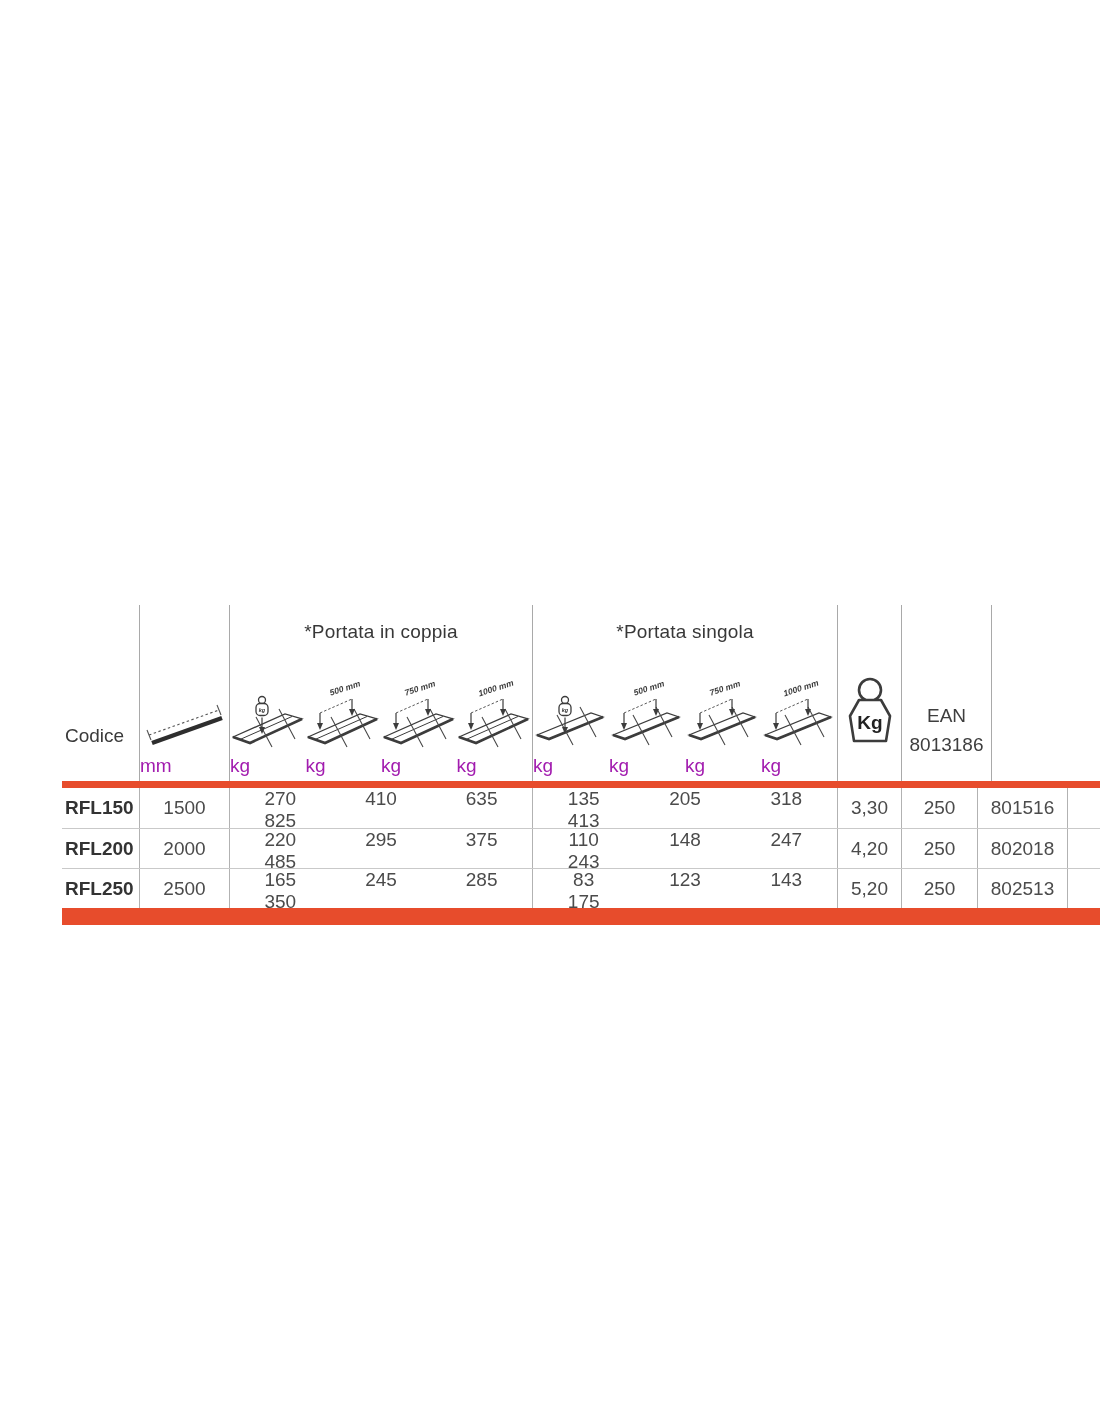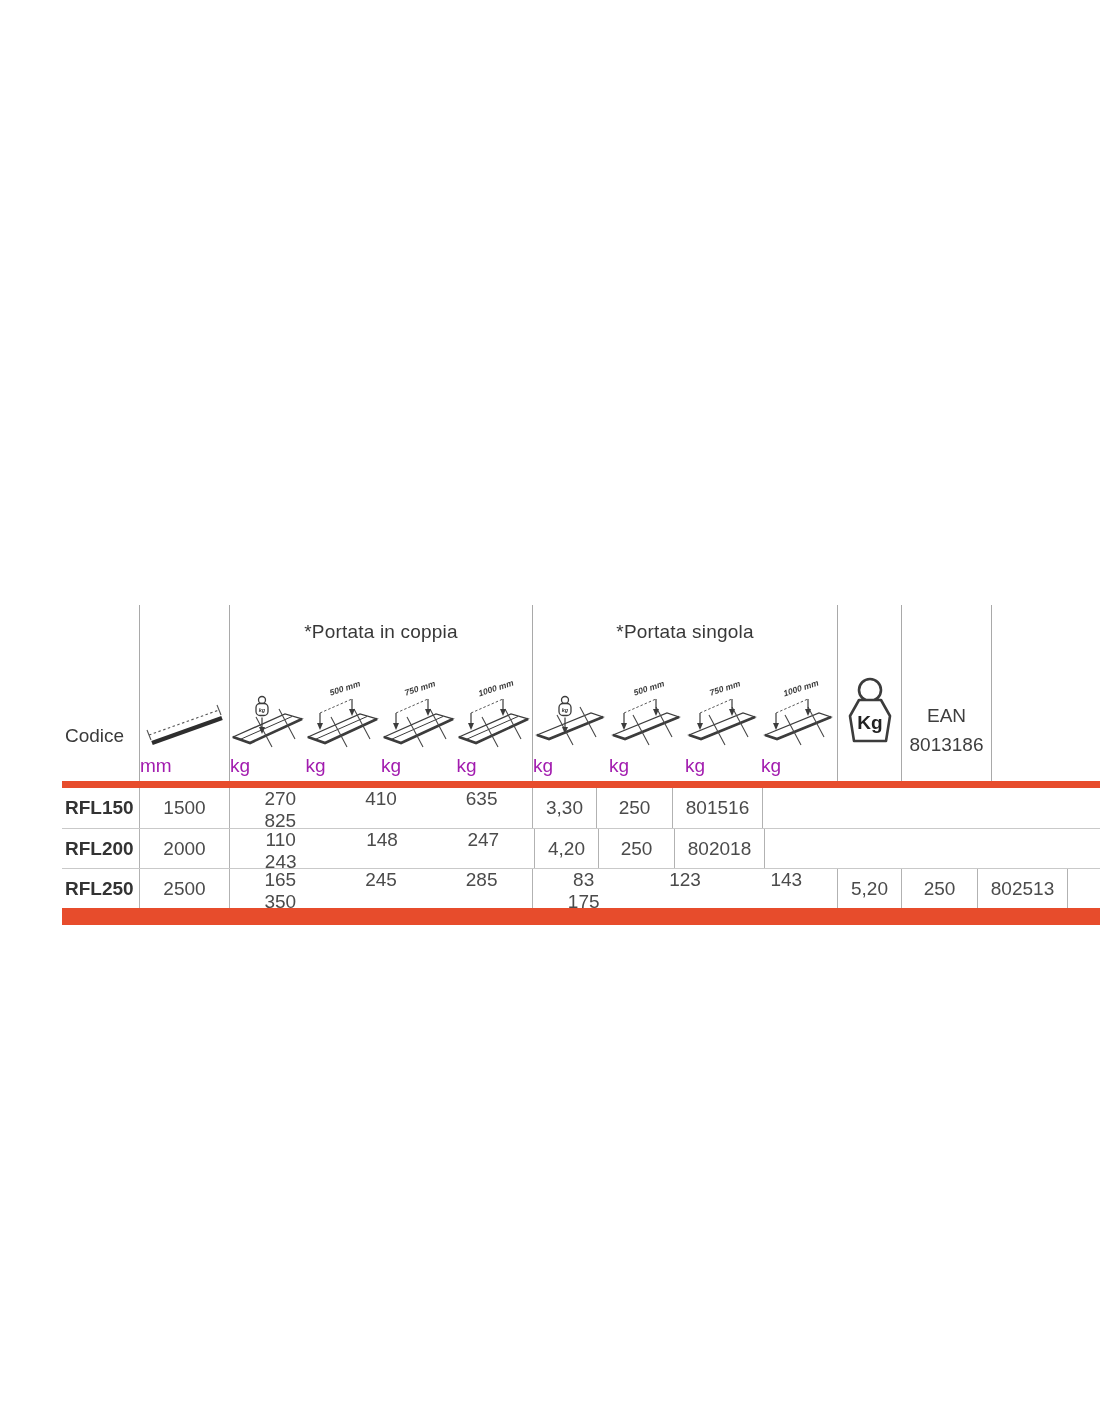--- a/index.html
+++ b/index.html
@@ -194,29 +194,41 @@
 
     <div class="trow">
       <div class="bc w-codice code">RFL150</div>
       <div class="bc w-mm">1500</div>
       <div class="bc w-coppia quad">
         <div>270</div>
         <div>410</div>
         <div>635</div>
         <div>825</div>
       </div>
+      <div class="bc w-singola quad">
+        <div>135</div>
+        <div>205</div>
+        <div>318</div>
+        <div>413</div>
+      </div>
       <div class="bc w-kgcol">3,30</div>
       <div class="bc w-pezzi">250</div>
       <div class="bc w-ean">801516</div>
       <div class="bc w-extra last"></div>
     </div>
 
     <div class="trow">
       <div class="bc w-codice code">RFL200</div>
       <div class="bc w-mm">2000</div>
+      <div class="bc w-coppia quad">
+        <div>220</div>
+        <div>295</div>
+        <div>375</div>
+        <div>485</div>
+      </div>
       <div class="bc w-singola quad">
         <div>110</div>
         <div>148</div>
         <div>247</div>
         <div>243</div>
       </div>
       <div class="bc w-kgcol">4,20</div>
       <div class="bc w-pezzi">250</div>
       <div class="bc w-ean">802018</div>
       <div class="bc w-extra last"></div>

